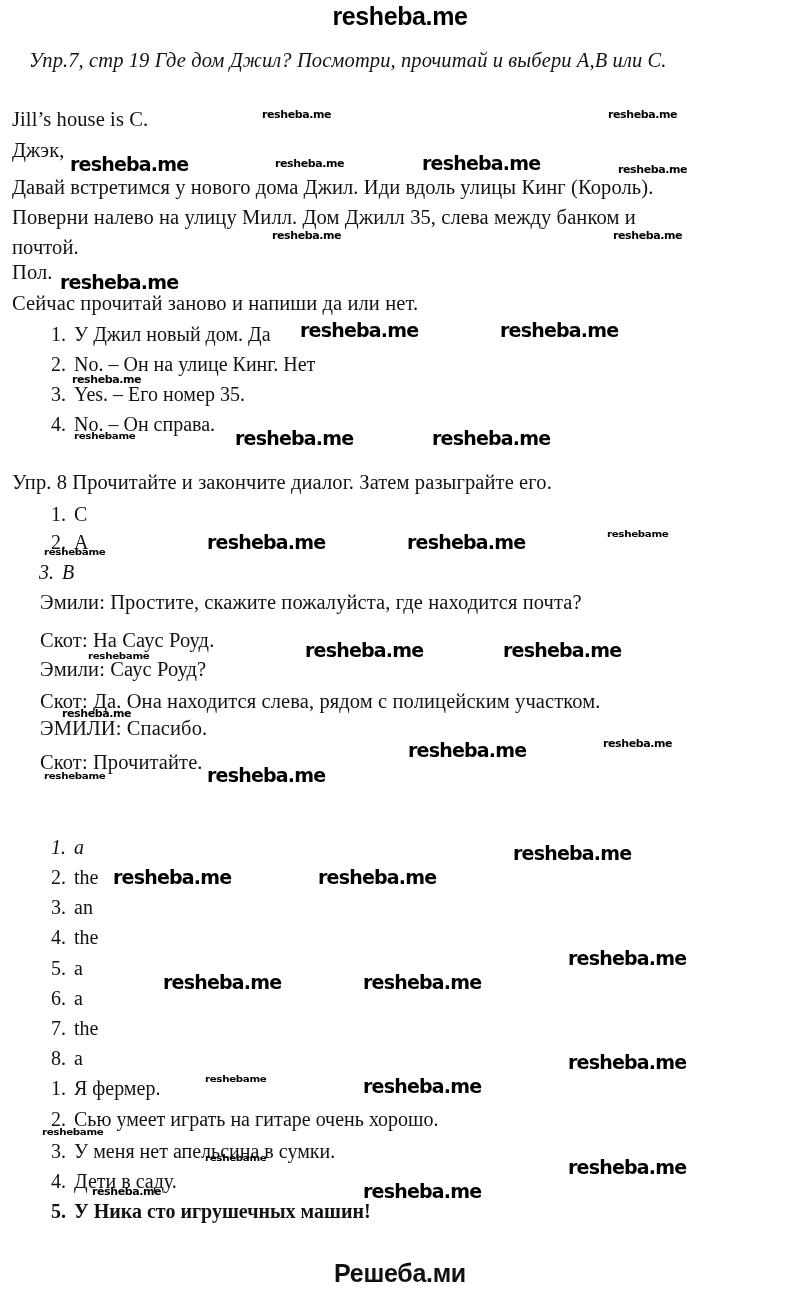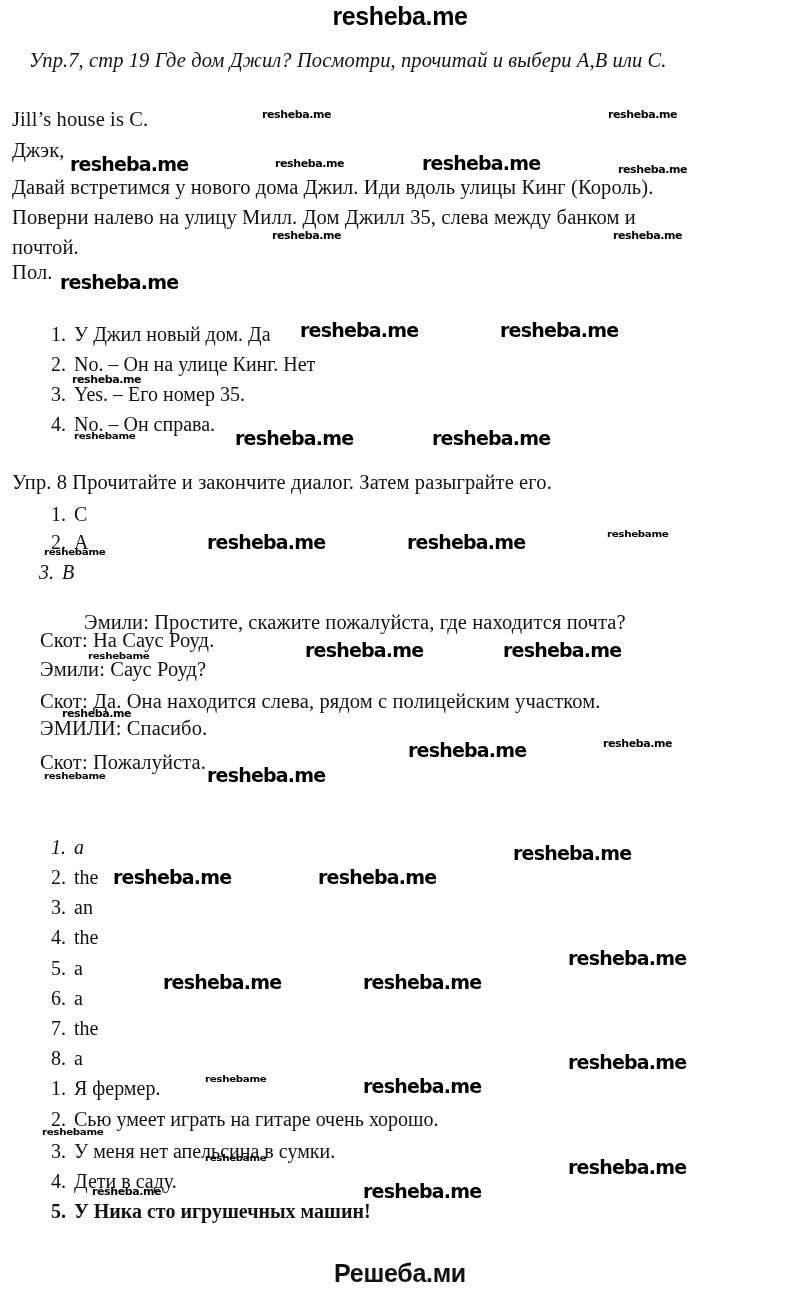--- a/index.html
+++ b/index.html
@@ -105,20 +105,21 @@
   <div class="para" style="top:45px; left:29px; width:680px;font-style:italic;">Упр.7, стр 19 Где дом Джил? Посмотри, прочитай и выбери A,B или C.</div>
 
   <div class="line" style="top:109px; left:12px;">Jill’s house is C.</div>
 
   <div class="line" style="top:140px; left:12px;">Джэк,</div>
 
   <div class="para" style="top:172px; left:12px; width:680px;">Давай встретимся у нового дома Джил. Иди вдоль улицы Кинг (Король). Поверни налево на улицу Милл. Дом Джилл 35, слева между банком и почтой.</div>
 
   <div class="line" style="top:262px; left:12px;">Пол.</div>
 
+  <div class="line" style="top:293px; left:12px;">Сейчас прочитай заново и напиши да или нет.</div>
 
   <div class="li" style="top:324px; left:40px;">
     <span class="num">1.</span><span>У Джил новый дом. Да</span>
   </div>
   <div class="li" style="top:354px; left:40px;">
     <span class="num">2.</span><span>No. – Он на улице Кинг. Нет</span>
   </div>
   <div class="li" style="top:384px; left:40px;">
     <span class="num">3.</span><span>Yes. – Его номер 35.</span>
   </div>
@@ -131,26 +132,26 @@
   <div class="li" style="top:504px; left:40px;">
     <span class="num">1.</span><span>C</span>
   </div>
   <div class="li" style="top:532px; left:40px;">
     <span class="num">2.</span><span>A</span>
   </div>
   <div class="li" style="top:562px; left:28px;font-style:italic;">
     <span class="num">3.</span><span>B</span>
   </div>
 
-  <div class="line" style="top:612px; left:40px;margin-left:44px;">Эмили: Простите, скажите пожалуйста, где находится почта?</div>
+  <div class="line" style="top:592px; left:40px;">Эмили: Простите, скажите пожалуйста, где находится почта?</div>
   <div class="line" style="top:630px; left:40px;">Скот: На Саус Роуд.</div>
   <div class="line" style="top:659px; left:40px;">Эмили: Саус Роуд?</div>
   <div class="line" style="top:691px; left:40px;">Скот: Да. Она находится слева, рядом с полицейским участком.</div>
   <div class="line" style="top:718px; left:40px;">ЭМИЛИ: Спасибо.</div>
-  <div class="line" style="top:752px; left:40px;">Скот: Пожалуйста.</div>
+  <div class="line" style="top:752px; left:40px;">Скот: Прочитайте.</div>
 
 
   <div class="li" style="top:837px; left:40px;font-style:italic;">
     <span class="num">1.</span><span>a</span>
   </div>
   <div class="li" style="top:867px; left:40px;">
     <span class="num">2.</span><span>the</span>
   </div>
   <div class="li" style="top:897px; left:40px;">
     <span class="num">3.</span><span>an</span>

